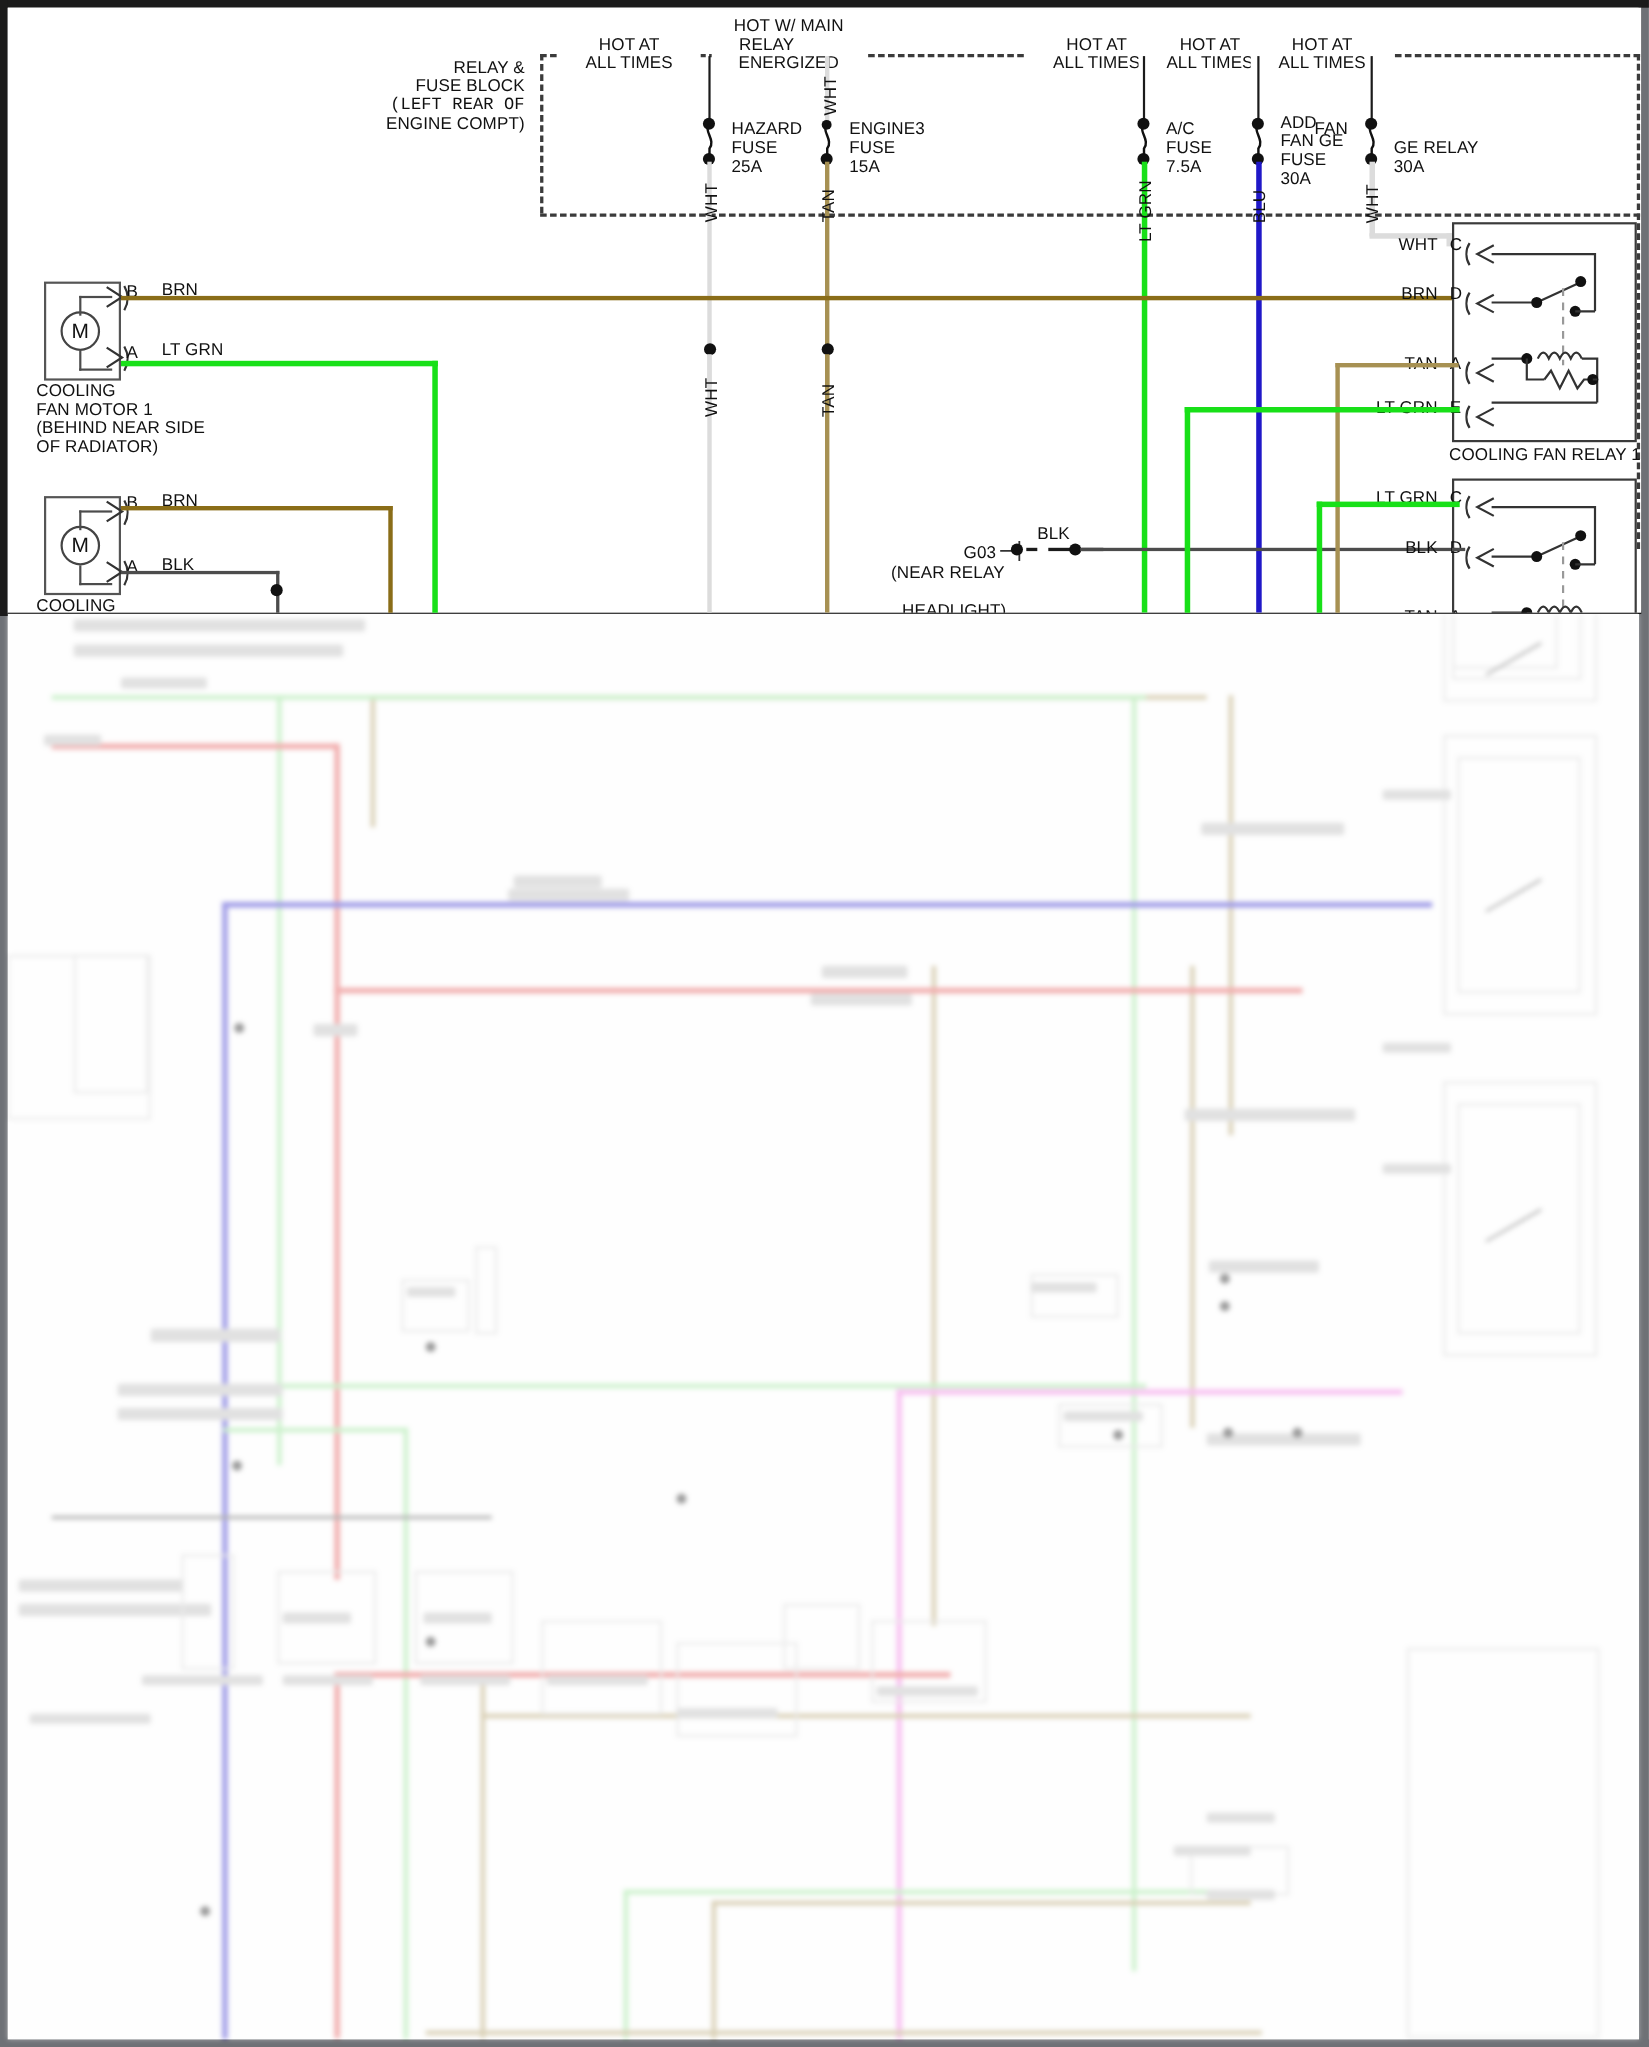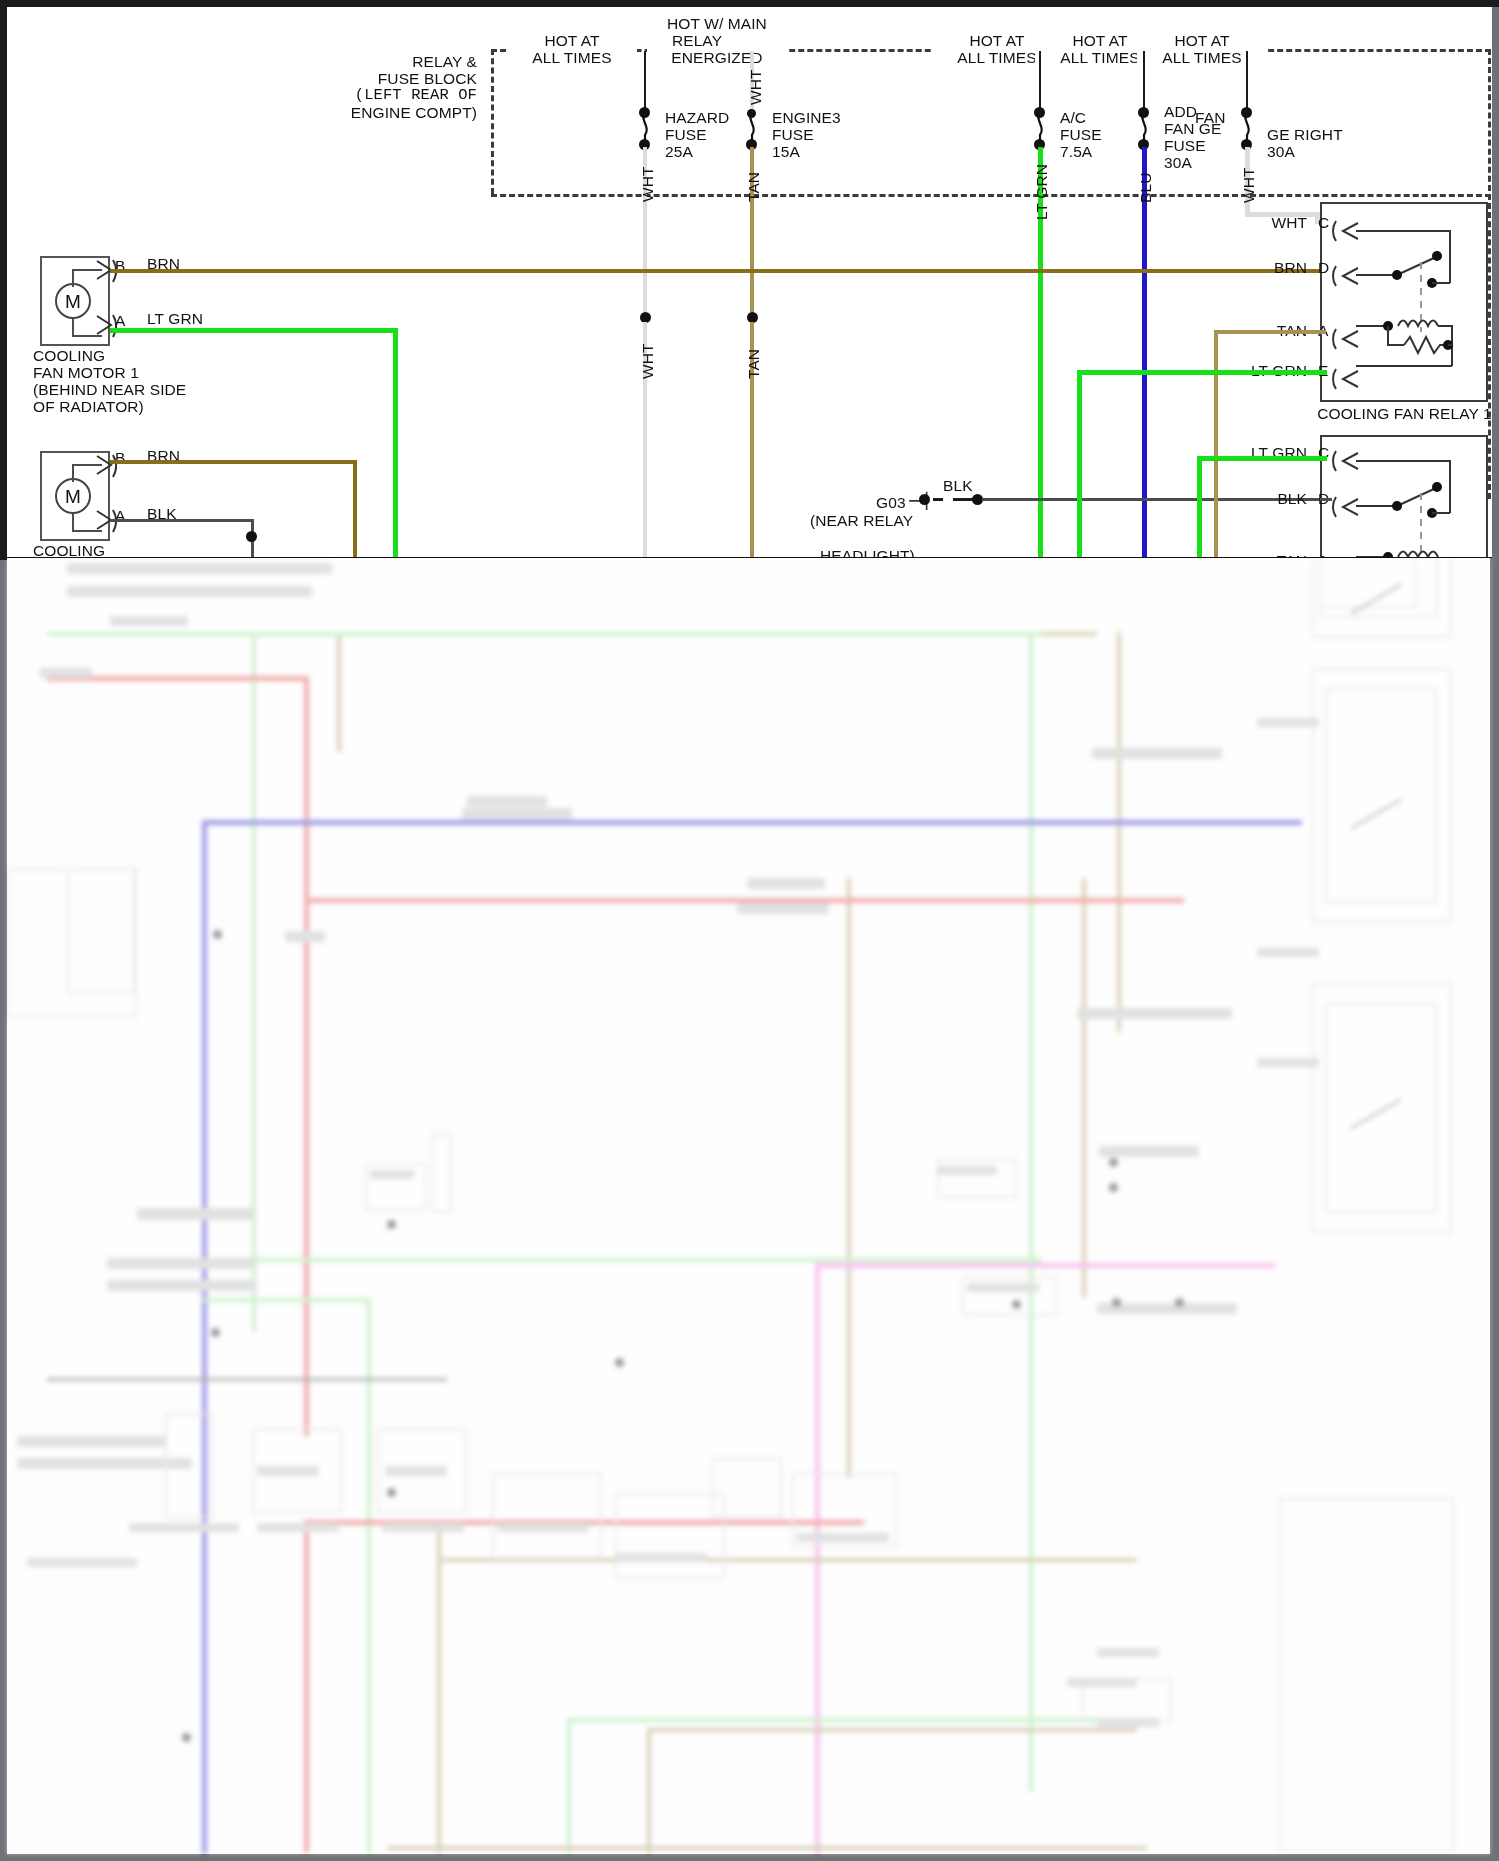--- a/index.html
+++ b/index.html
@@ -339,21 +339,21 @@
     <div class="wire v c-blu" style="left:1135px; top:140px; height:410px; width:5px;"></div>
     <div class="lbl vert" style="left:1130px; top:196px;">BLU</div>
 
     <div class="wire v c-blk2" style="left:1239px; top:44px; height:62px; width:2px;"></div>
     <div class="dot" style="left:1234px; top:100px;"></div>
     <svg class="fuse" style="left:1232px; top:104px;" viewBox="0 0 16 34">
       <path d="M8 2 C 2 8, 14 16, 8 24 L8 32" stroke="#111" stroke-width="2.2" fill="none"></path>
     </svg>
     <div class="dot" style="left:1234px; top:132px;"></div>
     <div class="lbl" style="left:1188px; top:102px;">FAN</div>
-    <div class="lbl" style="left:1260px; top:119px;">GE RIGHT</div>
+    <div class="lbl" style="left:1260px; top:119px;">GE RELAY</div>
     <div class="lbl" style="left:1260px; top:136px;">30A</div>
     <div class="wire v c-wht" style="left:1238px; top:140px; height:68px; width:5px;"></div>
     <div class="lbl vert" style="left:1233px; top:196px;">WHT</div>
 
     <div class="wire h c-wht" style="left:1238px; top:205px; width:75px; height:5px;"></div>
     <div class="wire v c-wht" style="left:1308px; top:205px; height:12px; width:5px;"></div>
 
     <div class="box" style="left:33px; top:249px; width:70px; height:90px;"></div>
     <div class="motor-circle" style="left:48px; top:276px;">M</div>
     <div class="wire v c-blk" style="left:65px; top:262px; height:18px; width:2px;"></div>

